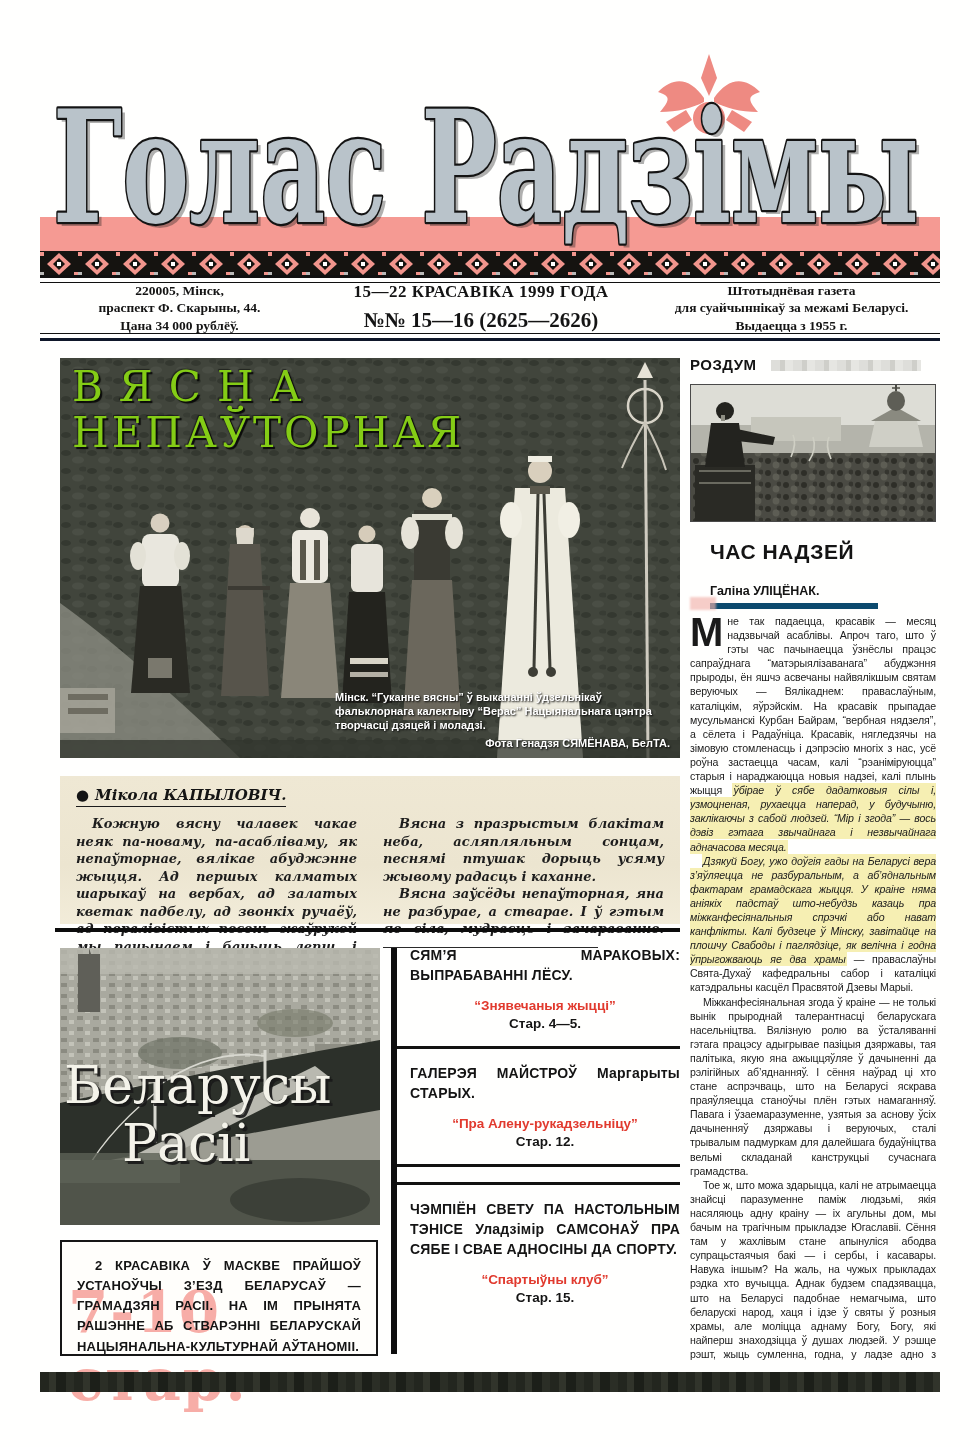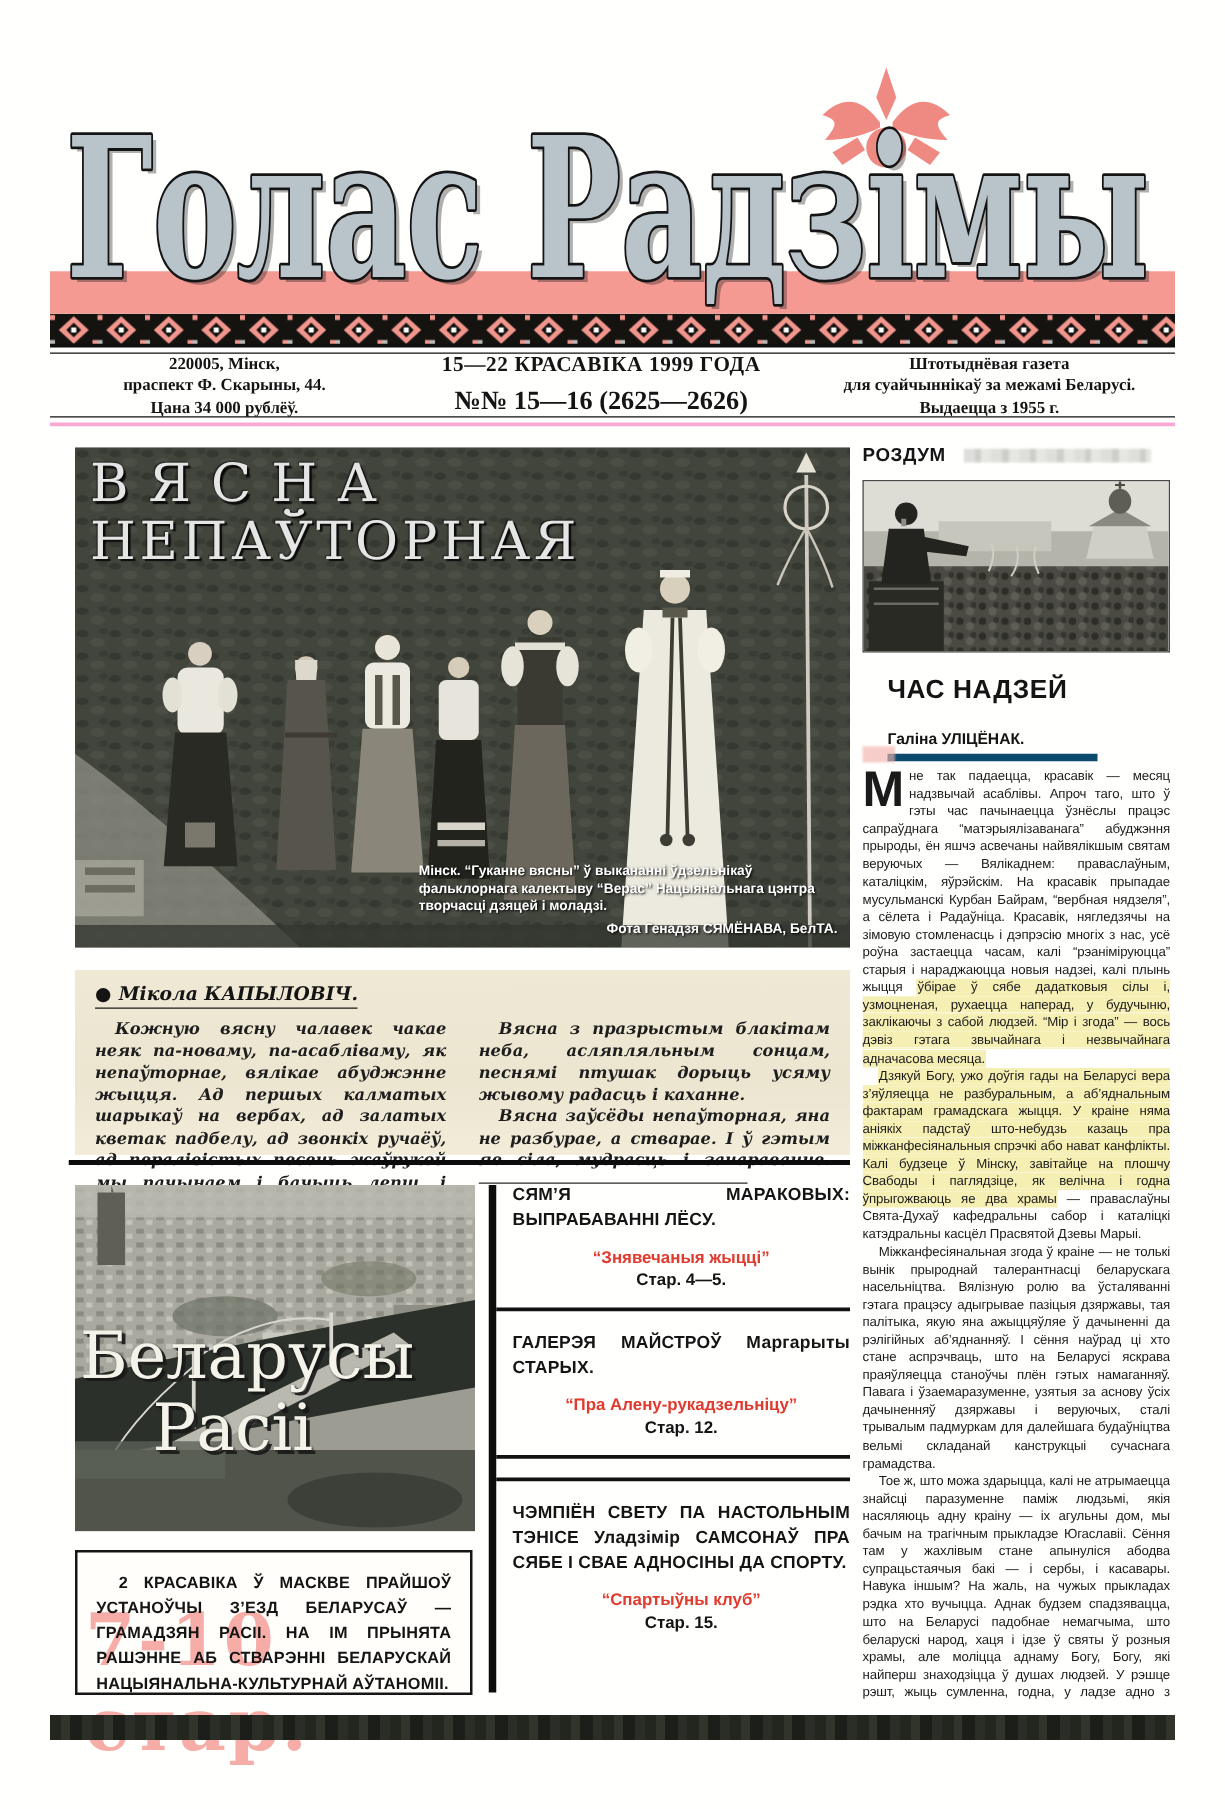--- a/index.html
+++ b/index.html
@@ -16,34 +16,34 @@
 
   
   .masthead{position:absolute;left:40px;top:44px;width:900px;height:234px;}
   .pink-band{position:absolute;left:0;top:173px;width:100%;height:34px;background:var(--accent-pink);}
   .ornament-strip{position:absolute;left:0;top:207px;width:100%;height:26px;}
   .title-svg{position:absolute;left:5px;top:35px;}
   .flower{position:absolute;left:612px;top:8px;}
 
   
   .infobar{position:absolute;left:40px;top:275px;width:900px;height:66px;
-    border-top:3px solid #101010;border-bottom:3px solid #f9a8d4;
+    border-top:3px solid #101010;border-bottom:3px solid #0f172a;
     display:flex;align-items:center;font-family:"Liberation Serif",serif;}
   .infobar::before{content:"";position:absolute;left:0;right:0;top:4px;height:1px;background:#101010;}
   .infobar::after{content:"";position:absolute;left:0;right:0;bottom:4px;height:1px;background:#101010;}
   .info-col{text-align:center;line-height:1.3;}
   .info-address{width:31%;font-size:13.5px;font-weight:600;}
   .info-issue{width:36%;}
   .info-issue .date{font-size:17px;font-weight:700;letter-spacing:.5px;}
   .info-issue .num{font-size:21px;font-weight:600;margin-top:4px;}
   .info-tagline{width:33%;font-size:13.5px;font-weight:600;}
 
   
   .photo-main{position:absolute;left:60px;top:358px;width:620px;height:400px;background:#3e423a;overflow:hidden;}
-  .photo-headline{position:absolute;left:12px;top:6px;color:#e5e5e5;font-family:"DejaVu Serif",serif;
+  .photo-headline{position:absolute;left:12px;top:6px;color:#84cc16;font-family:"DejaVu Serif",serif;
     font-size:42px;line-height:1.1;font-weight:500;
     text-shadow:2px 2px 1px rgba(0,0,0,.85),-1px -1px 1px rgba(0,0,0,.5);}
   .photo-headline .l1{letter-spacing:16px;}
   .photo-headline .l2{letter-spacing:3px;}
   .photo-caption{position:absolute;right:10px;bottom:8px;width:335px;color:#ffffff;font-weight:700;
     font-size:11px;line-height:1.3;text-shadow:1px 1px 2px #000;}
   .photo-credit{text-align:right;margin-top:3px;}
 
   
   .author-block{position:absolute;left:60px;top:776px;width:620px;height:148px;
@@ -91,21 +91,21 @@
     background:#d9d9d3;overflow:hidden;}
   .opinion-headline{position:absolute;left:20px;top:184px;font-weight:800;font-size:21px;letter-spacing:.5px;}
   .opinion-byline{position:absolute;left:20px;top:228px;font-weight:700;font-size:12.5px;
     border-bottom:6px solid #0c4a6e;padding-bottom:5px;width:168px;}
   .smudge{position:absolute;left:0;top:241px;width:26px;height:13px;background:#f2b3ac;opacity:.65;filter:blur(1px);}
   .opinion-body{position:absolute;left:0;top:258px;width:246px;height:748px;overflow:hidden;
     font-size:10.6px;line-height:14.1px;text-align:justify;letter-spacing:-.1px;color:#1a1a1a;}
   .opinion-body p{text-indent:13px;}
   .opinion-body p.first{text-indent:0;}
   .dropcap{float:left;font-size:40px;line-height:33px;font-weight:700;padding:2px 4px 0 0;}
-  .hl{background:var(--highlight-yellow);box-shadow:0 0 0 1px var(--highlight-yellow);}
+  .hl{background:var(--highlight-yellow);box-shadow:0 0 0 1px var(--highlight-yellow);font-style:italic;}
 
   
   .bottom-strip{position:absolute;left:40px;top:1372px;width:900px;height:20px;
     background:repeating-linear-gradient(90deg,#23261f 0 9px,#31342b 9px 16px,#1c1f19 16px 26px,#2b2e26 26px 34px);}
 </style>
 </head>
 <body>
 
 <div class="page">
 

